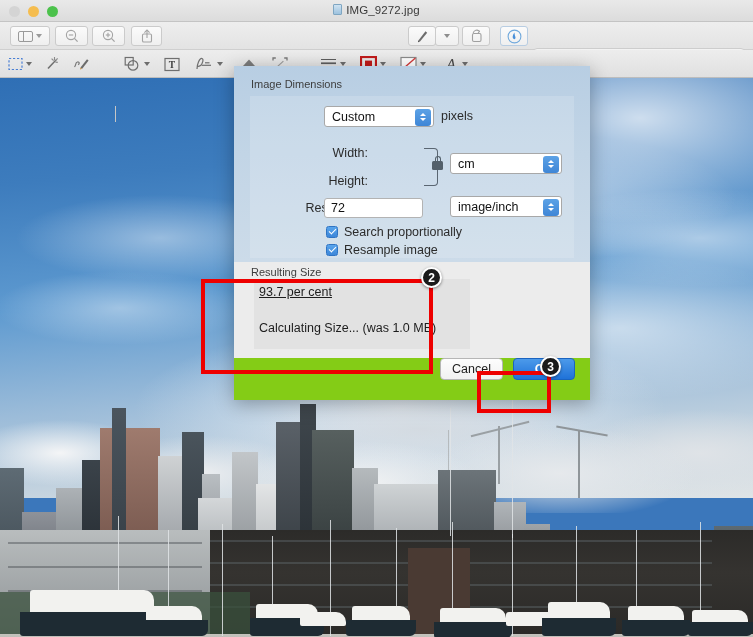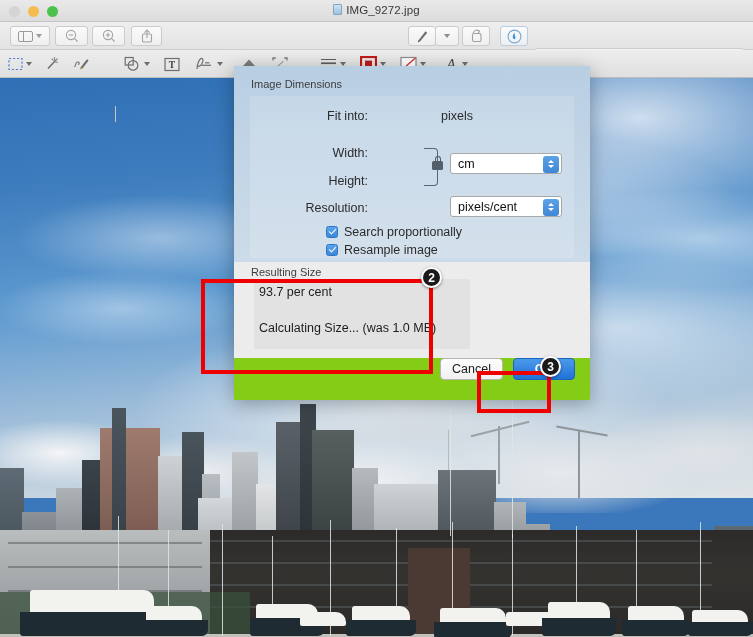--- a/index.html
+++ b/index.html
@@ -476,20 +476,27 @@
       <span class="caret"></span>
     </div>
   </div>
 
   <div class="dialog">
     <div class="dlg-top">
       <div class="sec-label" style="left:17px;top:12px;">Image Dimensions</div>
       <div class="form-panel"></div>
 
       <div class="lbl" style="position:absolute;left:30px;top:43px;width:104px;">Fit into:</div>
+      <div class="popup" style="position:absolute;left:90px;top:40px;width:110px;">
+        <span>Custom</span>
+        <span class="stepper">
+          <span class="ar-up"></span>
+            <span class="ar-dn"></span>
+        </span>
+      </div>
       <div class="unit-txt" style="left:207px;top:43px;">pixels</div>
 
       <div class="lbl" style="position:absolute;left:30px;top:80px;width:104px;">Width:</div>
 
       <div class="lbl" style="position:absolute;left:30px;top:108px;width:104px;">Height:</div>
 
       <div class="linkbracket" style="left:190px;top:82px;"></div>
       <div class="lockicon" style="left:198px;top:90px;">
         <div class="lock-sh"></div>
           <div class="lock-body"></div>
@@ -497,22 +504,25 @@
 
       <div class="popup" style="position:absolute;left:216px;top:87px;width:112px;">
         <span>cm</span>
         <span class="stepper">
           <span class="ar-up"></span>
             <span class="ar-dn"></span>
         </span>
       </div>
 
       <div class="lbl" style="position:absolute;left:12px;top:135px;width:122px;">Resolution:</div>
+      <div class="fld" style="position:absolute;left:90px;top:132px;width:99px;">
+        <span>72</span>
+      </div>
       <div class="popup" style="position:absolute;left:216px;top:130px;width:112px;">
-        <span>pixels/cent</span>
+        <span>image/inch</span>
         <span class="stepper">
           <span class="ar-up"></span>
             <span class="ar-dn"></span>
         </span>
       </div>
 
       <div class="cbrow" style="left:92px;top:159px;">
         <span class="cb">
             <span class="tick"></span>
           </span>
@@ -522,21 +532,21 @@
         <span class="cb">
             <span class="tick"></span>
           </span>
         <span class="cblbl">Resample image</span>
       </div>
     </div>
 
     <div class="result-sec">
       <div class="sec-label" style="left:17px;top:4px;">Resulting Size</div>
       <div class="result-inner">
-        <div class="res-line" style="left:5px;top:6px;">93.7 per cent</div>
+        <div class="res-line" style="left:5px;top:6px;text-decoration:underline;">93.7 per cent</div>
         <div class="res-line" style="left:5px;top:42px;white-space:nowrap;">Calculating Size... (was 1.0 MB)</div>
       </div>
     </div>
 
     <div class="btnbar">
       <div class="btn btn-cancel" style="left:206px;top:0;width:63px;">Cancel</div>
       <div class="btn btn-ok" style="left:279px;top:0;width:62px;">OK</div>
     </div>
   </div>
 

